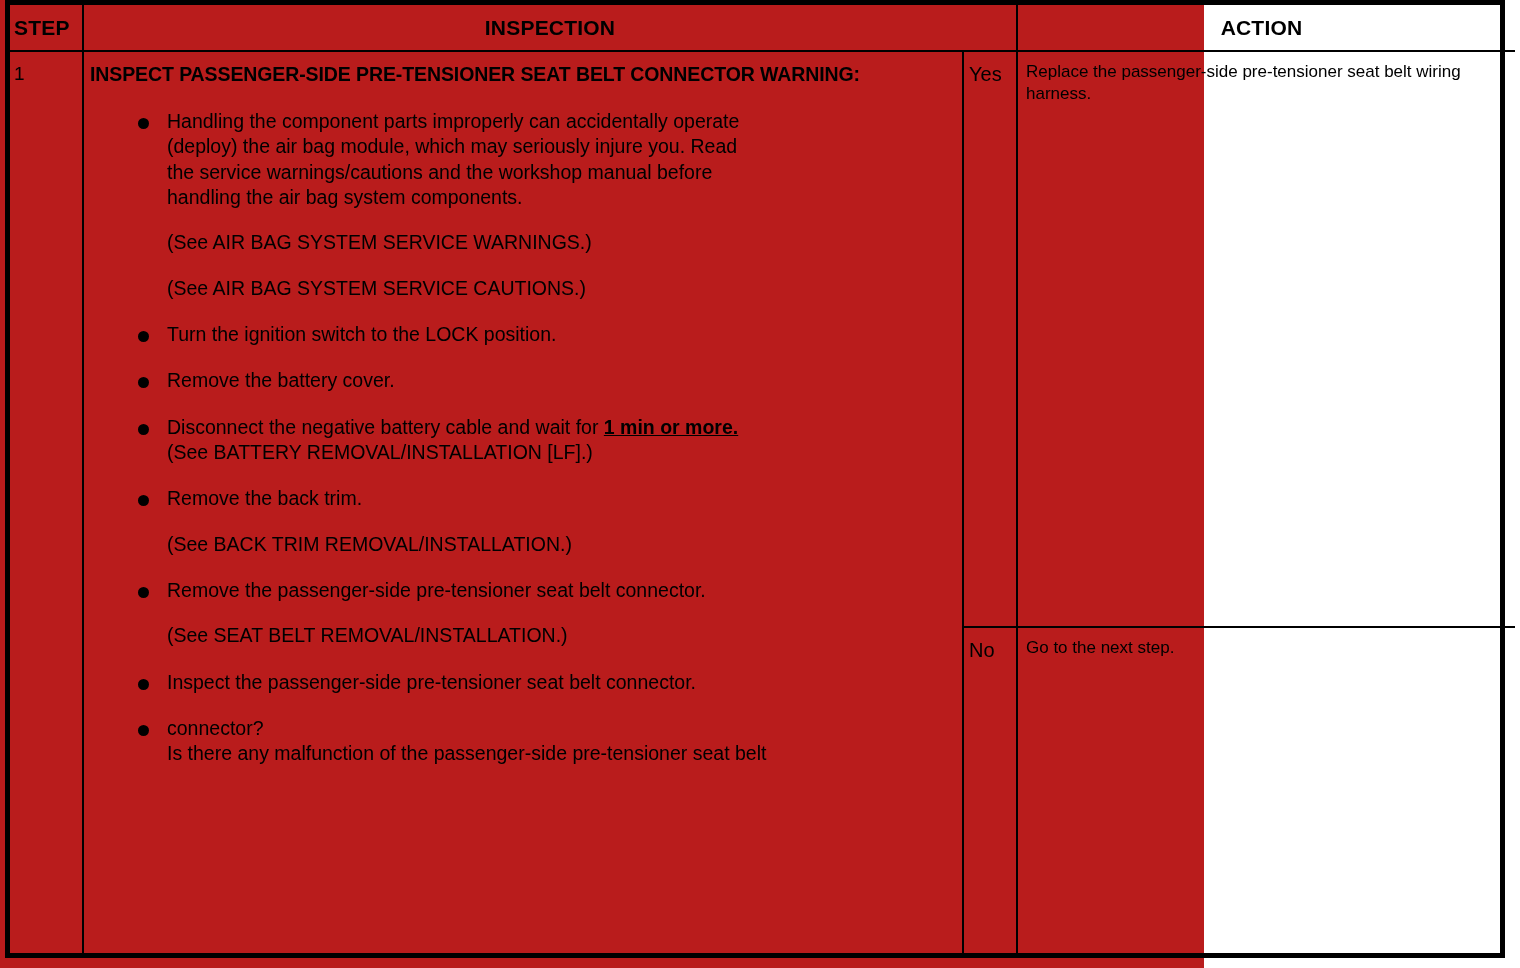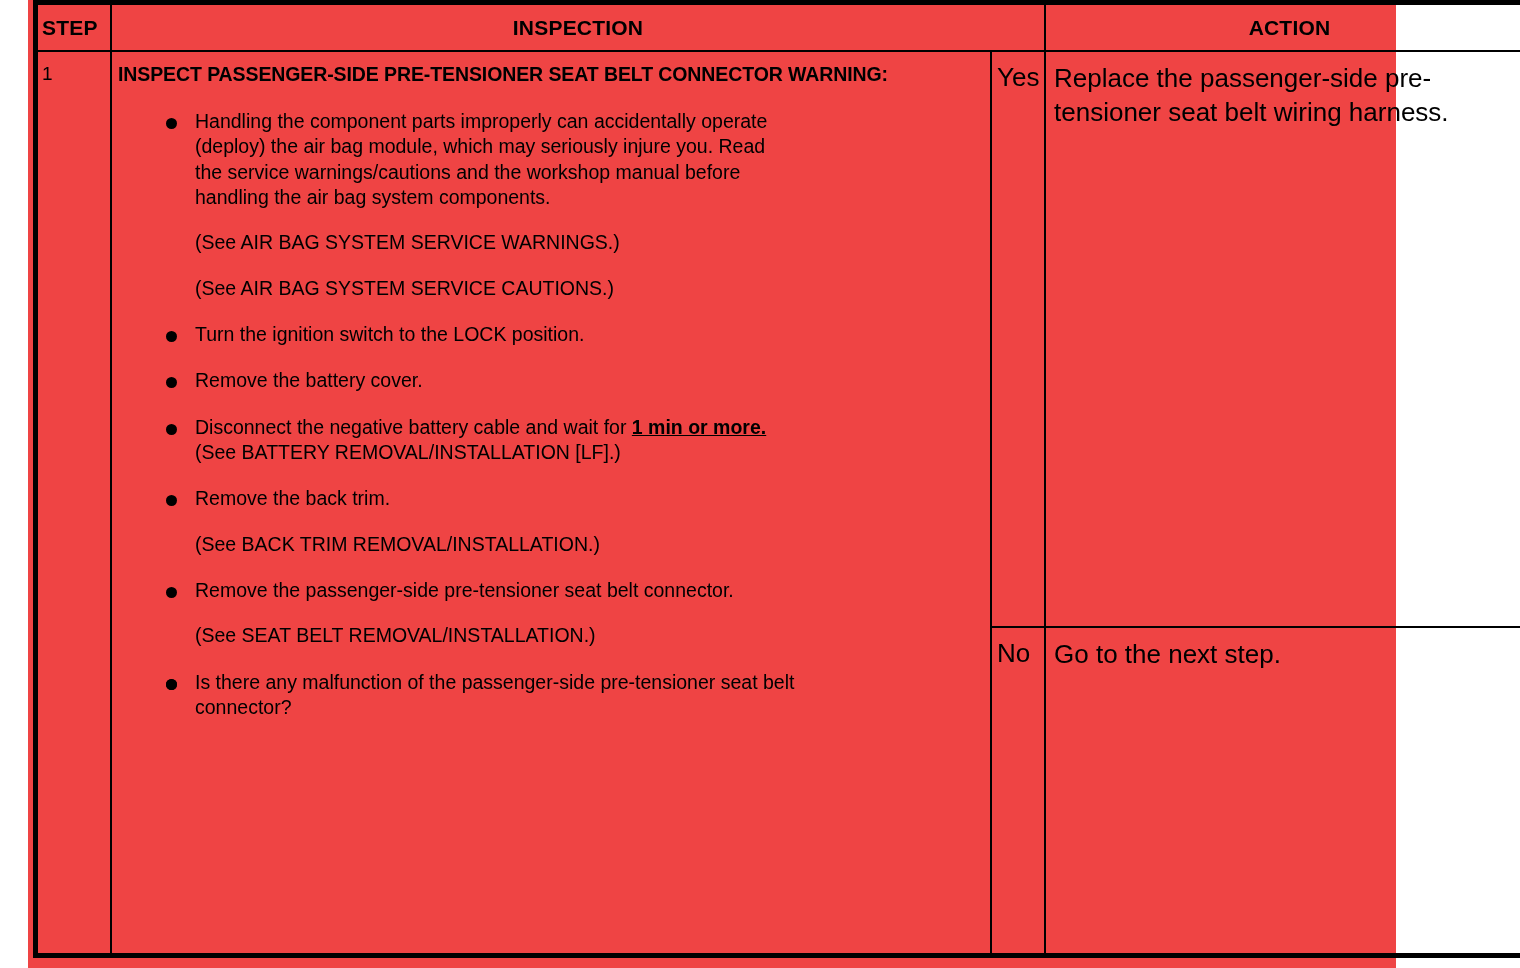--- a/index.html
+++ b/index.html
@@ -11,24 +11,23 @@
   body {
     width: 1520px;
     height: 968px;
     font-family: "Liberation Sans", sans-serif;
     color: #000000;
     overflow: hidden;
   }
 
   .sheet {
     position: relative;
-    width: 1368px;
+    width: 1204px;
     height: 968px;
-    background: #ef4444;
-    margin-left: 28px;
+    background: #b91c1c;
   }
 
   
   .frame {
     position: absolute;
     left: 5px;
     top: 0px;
     width: 1500px;          
     height: 958px;          
     box-sizing: border-box;
@@ -126,33 +125,33 @@
   ul.steps > li .ln { display: block; }
   .b { font-weight: bold; text-decoration: underline; }
 
   
   .yn {
     position: absolute;
     left: 964px;
     width: 52px;
     box-sizing: border-box;
     padding: 9px 0 0 5px;
-    font-size: 26px;
+    font-size: 20px;
     line-height: 1.3;
   }
   .yn-yes { top: 52px; }
   .yn-no  { top: 628px; }
 
   .act {
     position: absolute;
     left: 1018px;
     width: 487px;
     box-sizing: border-box;
     padding: 9px 12px 0 8px;
-    font-size: 26px;
+    font-size: 17px;
     line-height: 1.32;
   }
   .act-yes { top: 52px; }
   .act-no  { top: 628px; }
 </style>
 </head>
 <body>
 
 <div class="sheet">
 
@@ -204,24 +203,25 @@
         <li class="note">
           <span class="ln">(See BACK TRIM REMOVAL/INSTALLATION.)</span>
         </li>
         <li class="bullet">
           <span class="ln">Remove the passenger-side pre-tensioner seat belt connector.</span>
         </li>
         <li class="note">
           <span class="ln">(See SEAT BELT REMOVAL/INSTALLATION.)</span>
         </li>
         <li class="bullet">
-        </li>
-        <li class="bullet">
+          <span class="ln">Inspect the passenger-side pre-tensioner seat belt connector.</span>
+        </li>
+        <li class="bullet">
+          <span class="ln">connector?</span>
           <span class="ln">Is there any malfunction of the passenger-side pre-tensioner seat belt</span>
-          <span class="ln">connector?</span>
         </li>
       </ul>
   </div>
 
   <div class="yn yn-yes">Yes</div>
   <div class="act act-yes">
     <span class="ln">Replace the passenger-side pre-tensioner</span>
     <span class="ln">seat belt wiring harness.</span>
   </div>
 

